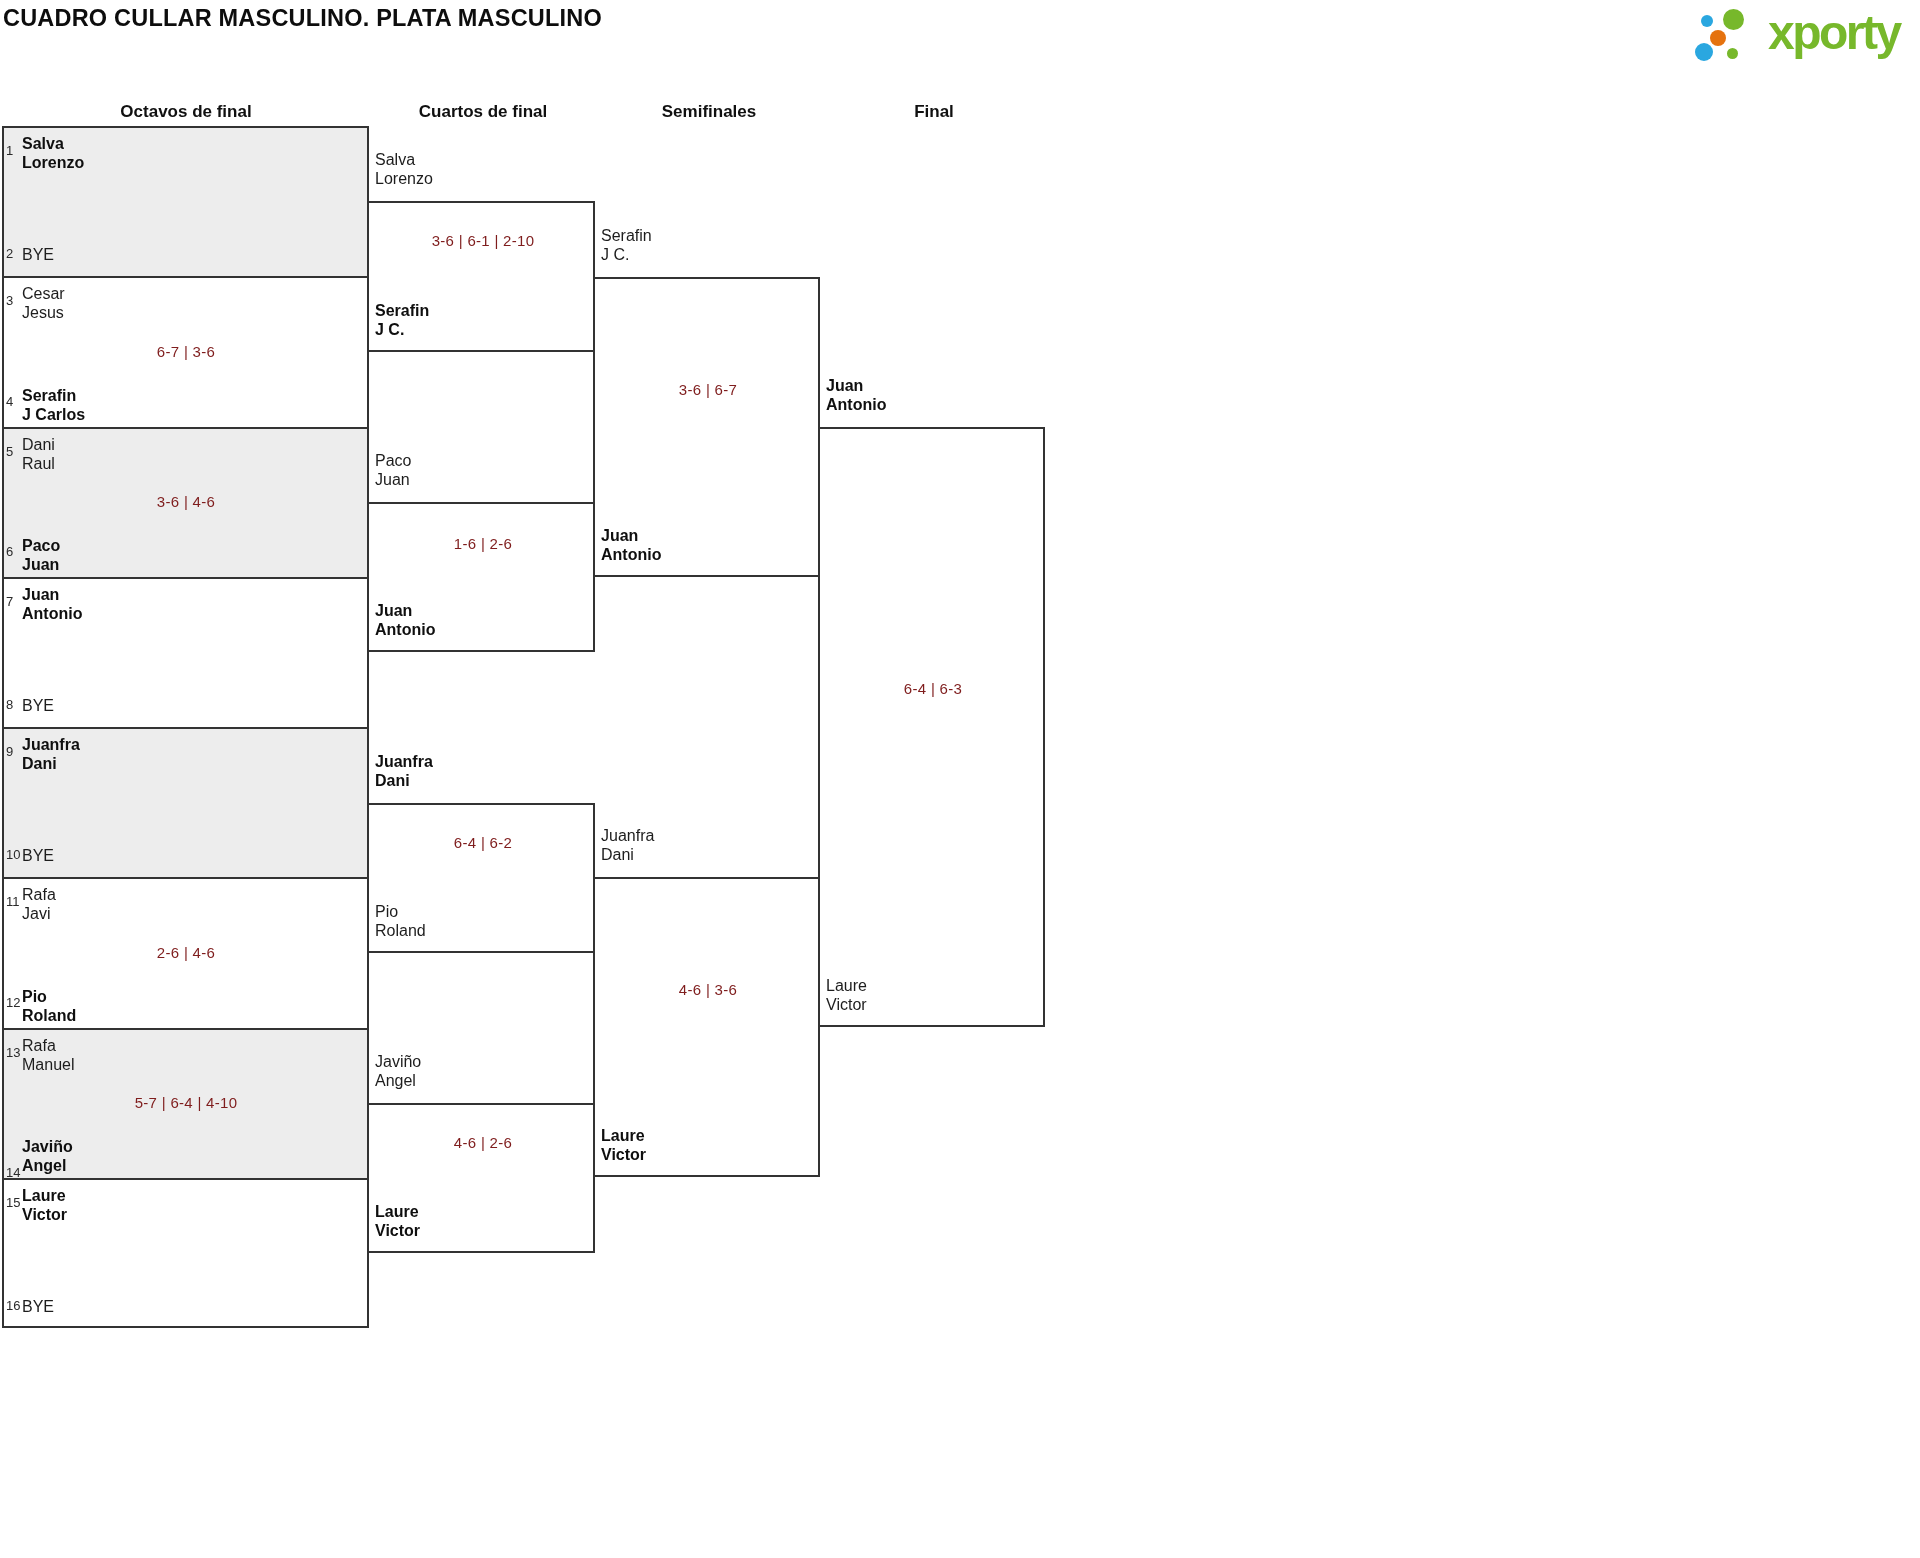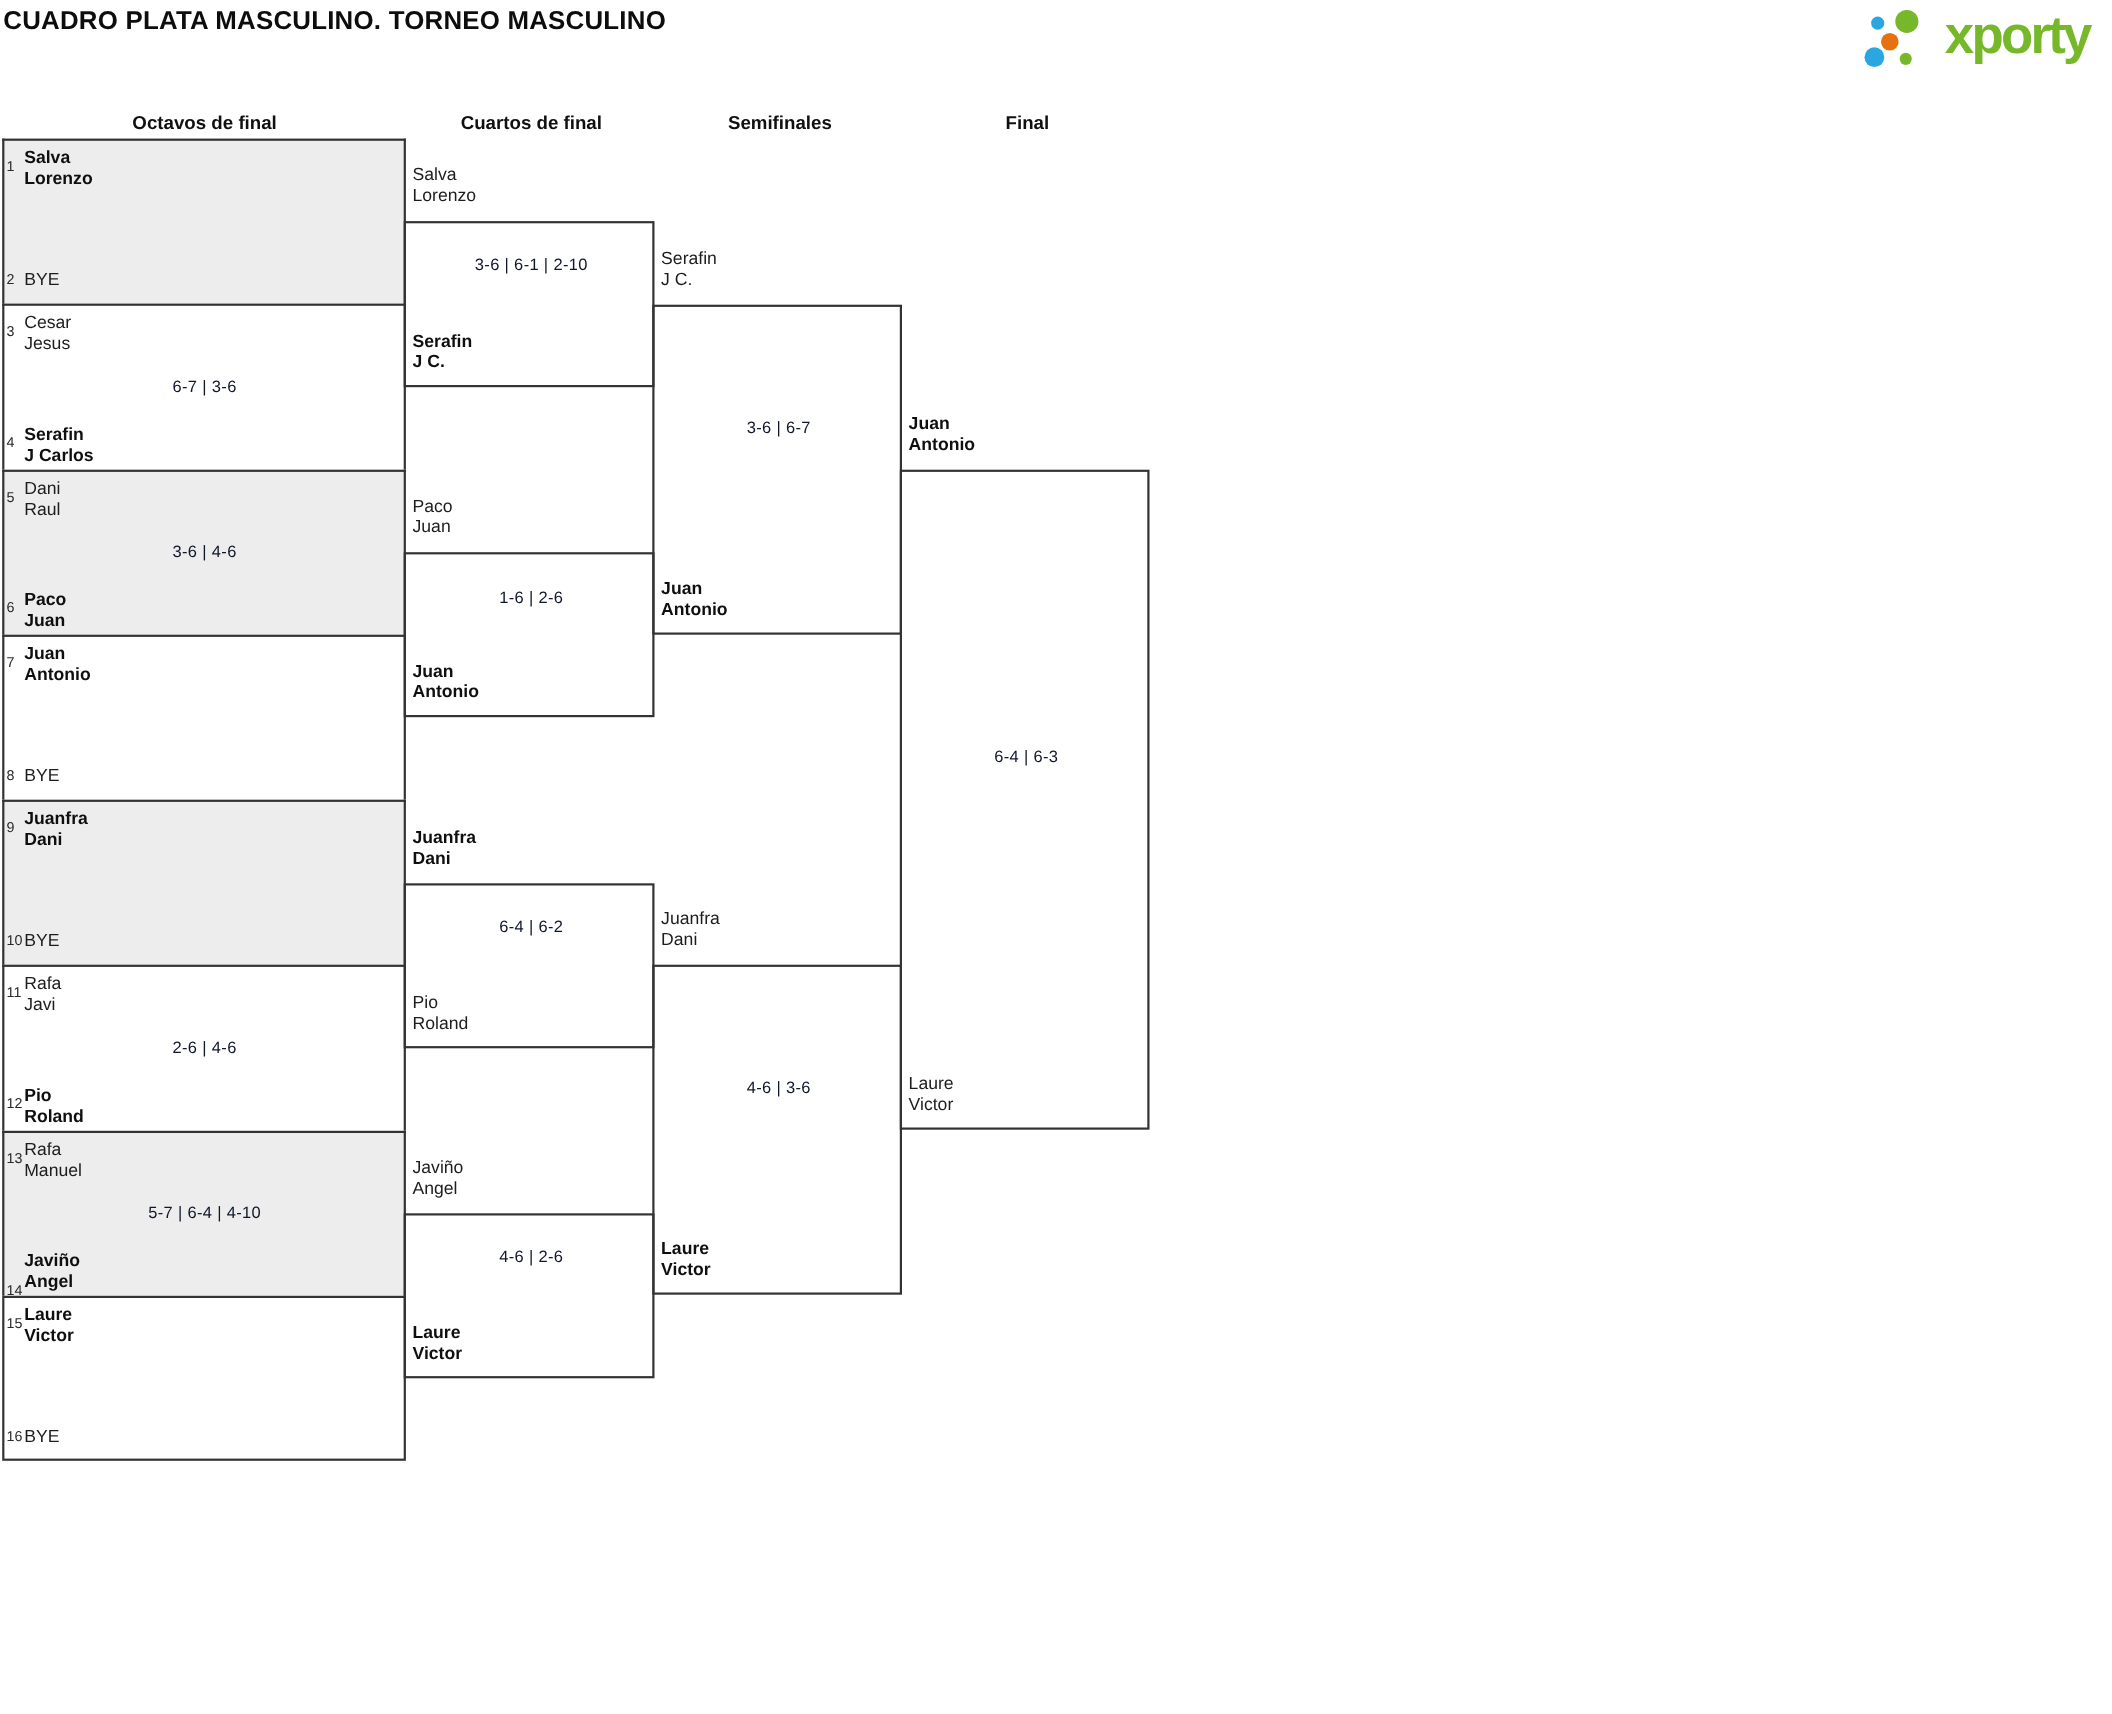--- a/index.html
+++ b/index.html
@@ -15,35 +15,35 @@
                   font-weight:700; font-size:17px; color:#101010; white-space:nowrap; }
 
   .box { position:absolute; border:2px solid #333333; background:transparent; }
   .box.stack { border-bottom:none; }
   .box.stack.last { border-bottom:2px solid #333333; }
   .box.shaded { background:#ededed; }
 
   .team-line { position:absolute; font-size:16px; line-height:19px; color:#1d1d1d; white-space:nowrap; }
   .team-line.bold { font-weight:700; color:#0f0f0f; }
   .seed { position:absolute; font-size:13px; line-height:16px; color:#2a2a2a; }
-  .score { position:absolute; font-size:15px; line-height:18px; color:#0f172a;
+  .score { position:absolute; font-size:15px; line-height:18px; color:#7f1d1d;
            transform:translateX(-50%); white-space:nowrap; letter-spacing:.3px; }
 
   #logo { position:absolute; left:1692px; top:6px; width:226px; height:62px; cursor:pointer; }
   .dot { position:absolute; border-radius:50%; }
   #logo-text { position:absolute; left:57px; top:-4px; font-size:48px; line-height:62px;
                font-weight:800; letter-spacing:-2.5px; }
 </style>
 </head>
 <body>
 
 <div id="stage">
 
   <div id="title">
-    <div class="title-line">CUADRO PLATA MASCULINO. TORNEO MASCULINO</div>
+    <div class="title-line">CUADRO CULLAR MASCULINO. PLATA MASCULINO</div>
   </div>
 
   <div id="logo">
     <span class="dot" style="left: 9px; top: 9px; width: 12px; height: 12px; background: rgb(42, 167, 224);"></span>
     <span class="dot" style="left: 30.5px; top: 2.5px; width: 21px; height: 21px; background: rgb(119, 184, 43);"></span>
     <span class="dot" style="left: 18px; top: 24px; width: 16px; height: 16px; background: rgb(229, 114, 14);"></span>
     <span class="dot" style="left: 3px; top: 37px; width: 18px; height: 18px; background: rgb(42, 167, 224);"></span>
     <span class="dot" style="left: 34.5px; top: 41.5px; width: 11px; height: 11px; background: rgb(119, 184, 43);"></span>
     <span id="logo-text" style="color: rgb(119, 184, 43); margin-left: 19px;">xporty</span>
   </div>

